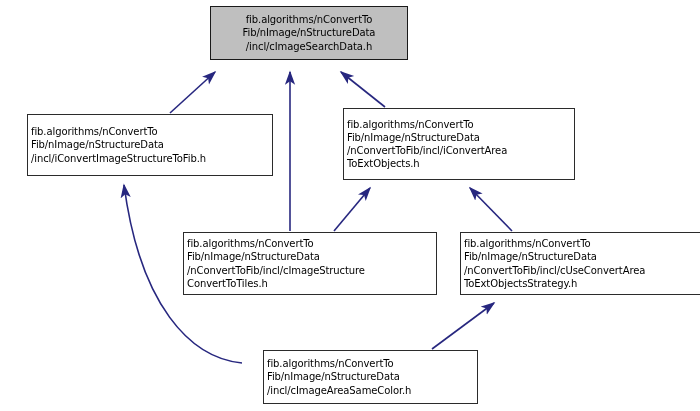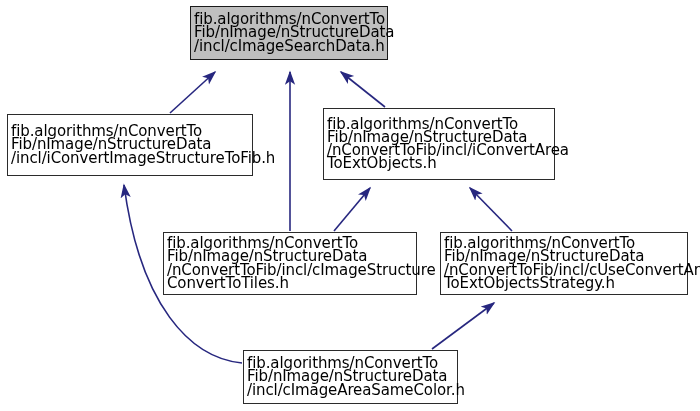--- a/index.html
+++ b/index.html
@@ -24,30 +24,31 @@
     width: 700px;
     height: 411px;
     pointer-events: none;
   }
   .node {
     position: absolute;
     box-sizing: border-box;
     border: 1px solid #2b2b2b;
     background: #ffffff;
     color: #000000;
-    font-size: 15px;
+    font-size: 10px;
     line-height: 13.2px;
     text-align: center;
     display: flex;
     align-items: center;
     justify-content: center;
     padding: 1px 3px;
     white-space: pre-line;
     letter-spacing: -0.1px;
     z-index: 2;
+    margin-left: 20px;
   }
   .node.highlight {
     background: #bfbfbf;
     border: 1px solid #1a1a1a;
   }
   .node .label {
     display: block;
     width: 100%;
   }
   .node.left-align .label {

